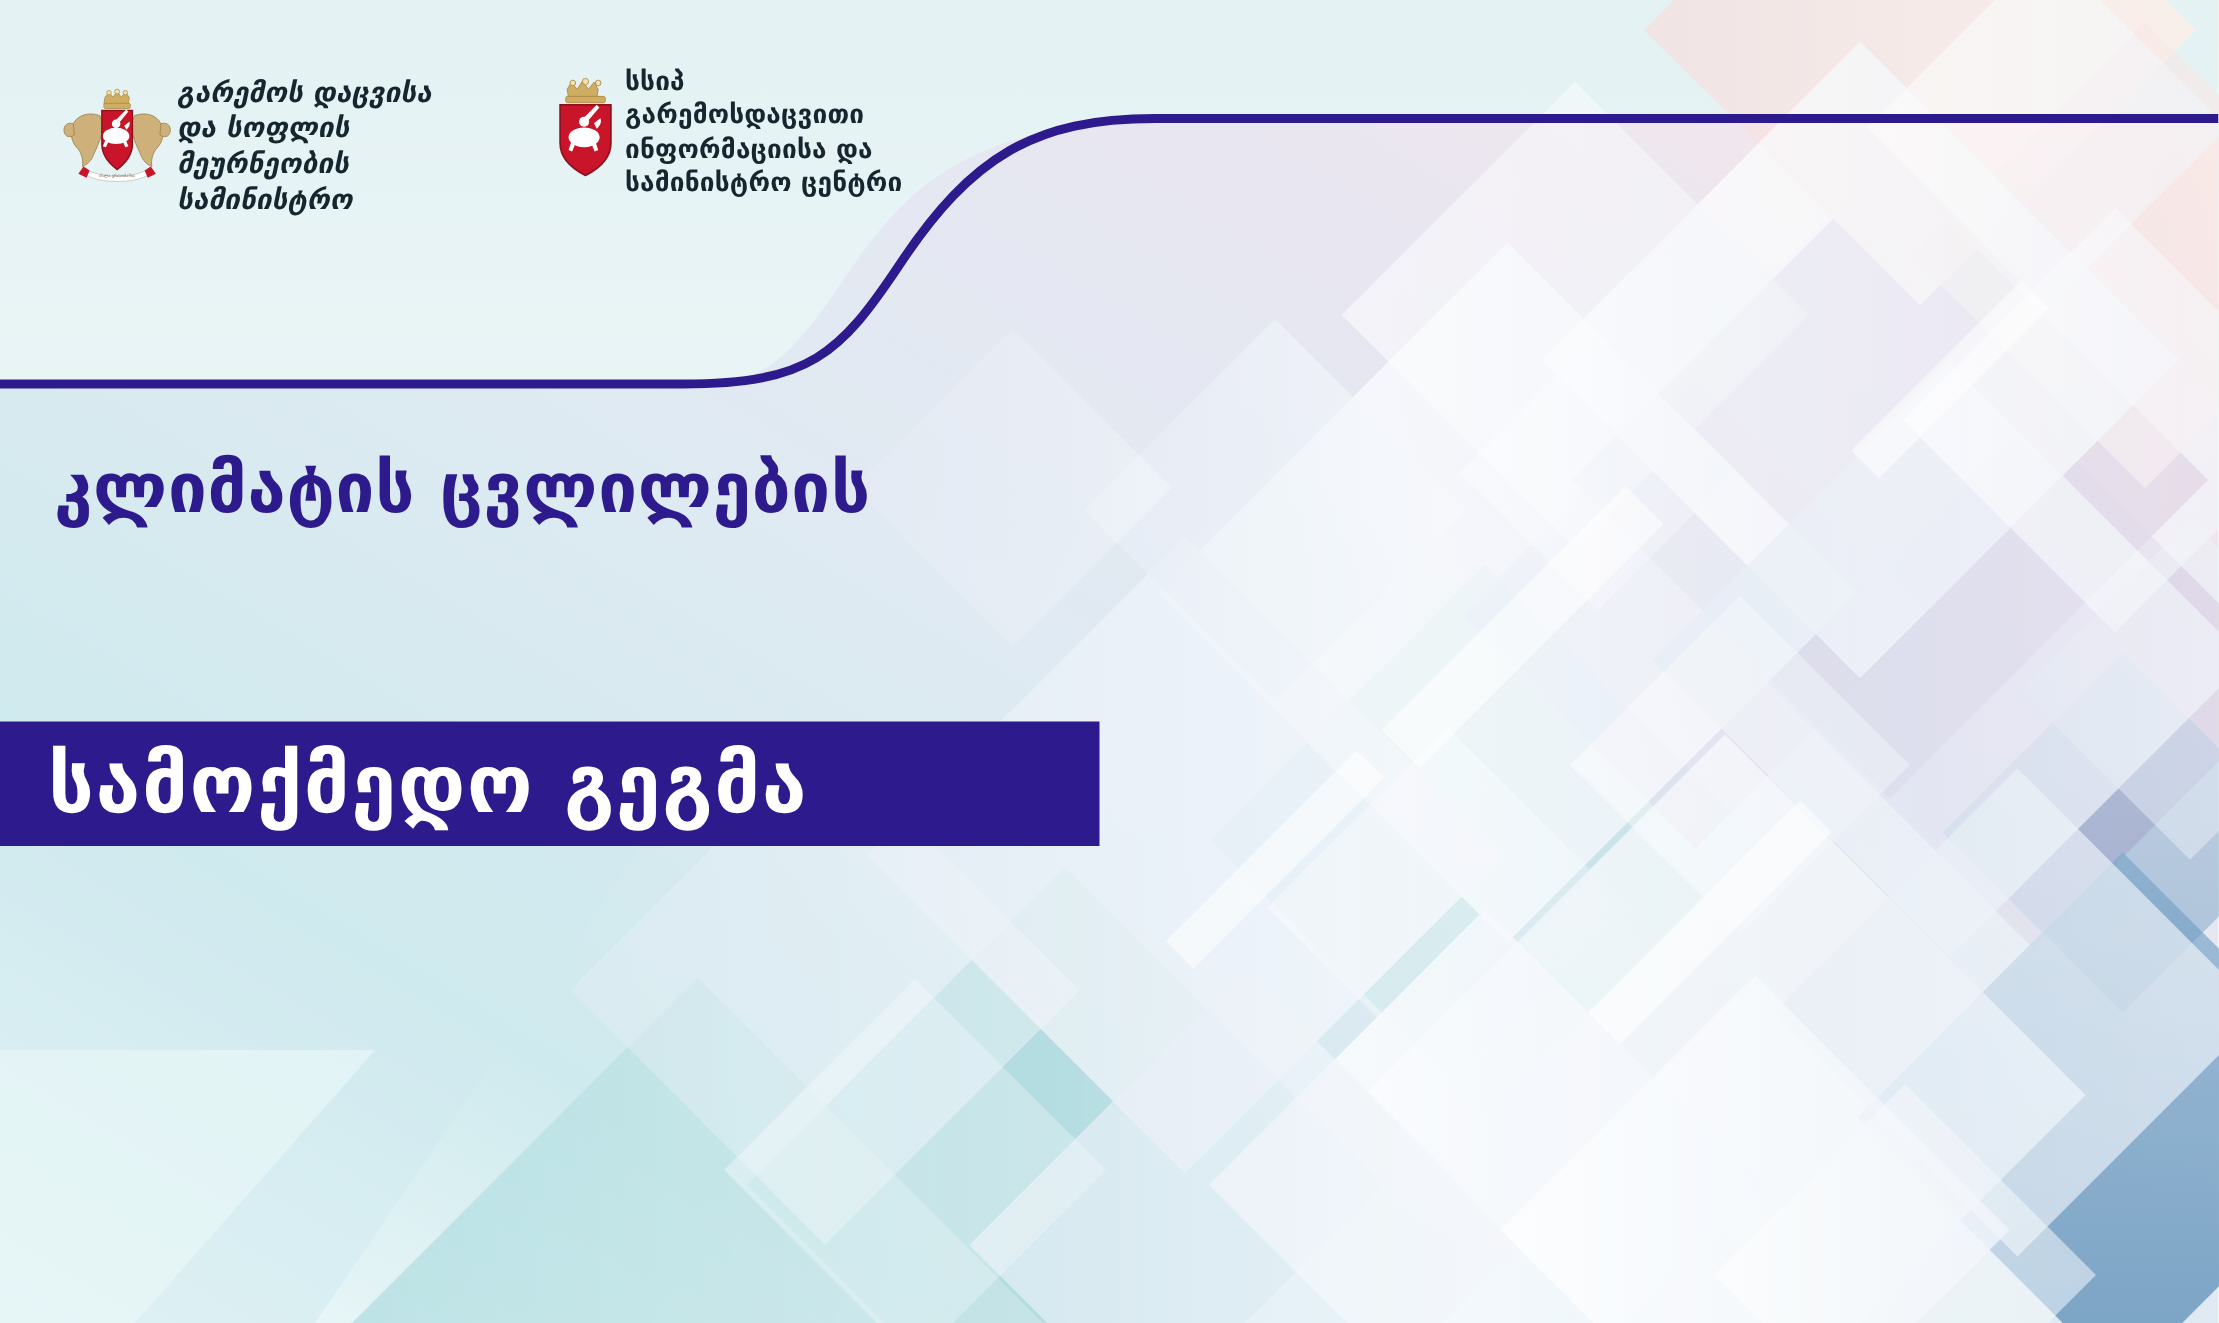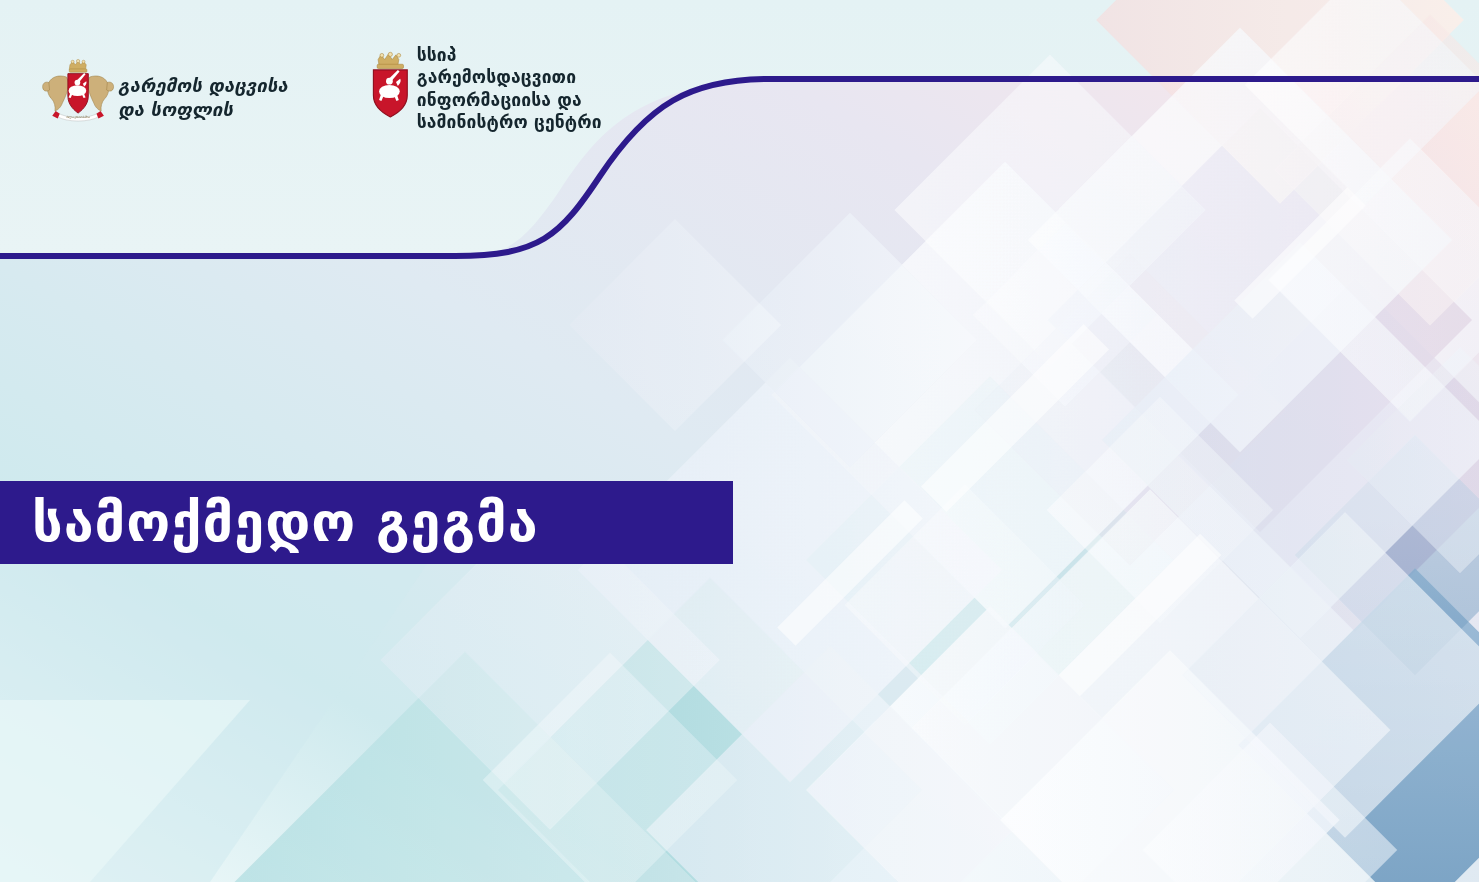--- a/index.html
+++ b/index.html
@@ -242,20 +242,21 @@
         <g>
           <path d="M28 78 C42 88 76 88 90 78 L90 84 C76 93 42 93 28 84 Z" fill="#ffffff" stroke="#b0b0b0" stroke-width=".6"></path>
           <path d="M26 76 l-5 7 8 4 3 -7 z" fill="#c8152a"></path>
           <path d="M92 76 l5 7 -8 4 -3 -7 z" fill="#c8152a"></path>
           <text x="59" y="86" font-size="4.2" text-anchor="middle" fill="#7a6436" font-family="'DejaVu Sans',sans-serif">ძალა ერთობაშია</text>
         </g>
       </svg>
 
       <div class="org-name n1">
         <div>გარემოს დაცვისა და სოფლის</div>
+        <div>მეურნეობის სამინისტრო</div>
       </div>
     </div>
 
     <div class="logo-block l2">
 
       <svg class="emblem-2" viewBox="0 0 56 72">
         <g fill="#cfae63" stroke="#a9853f" stroke-width=".6">
           <path d="M15 10 l3 -5 4 5 4 -6 4 6 4 -5 3 5 -1 6 h-20 z"></path>
           <rect x="14" y="15" width="28" height="4.5" rx="1.4"></rect>
           <circle cx="19" cy="5.5" r="2" fill="#f2e2b0"></circle>
@@ -275,19 +276,20 @@
 
       <div class="org-name n2">
         <div>სსიპ გარემოსდაცვითი</div>
         <div>ინფორმაციისა და</div>
         <div>სამინისტრო ცენტრი</div>
       </div>
     </div>
   </div>
 
   <div class="title-wrap">
+    <div class="title-line">კლიმატის ცვლილების</div>
   </div>
 
   <div class="subtitle-bar">
     <div class="subtitle-text">სამოქმედო გეგმა</div>
   </div>
 
 </div>
 
 </body></html>

